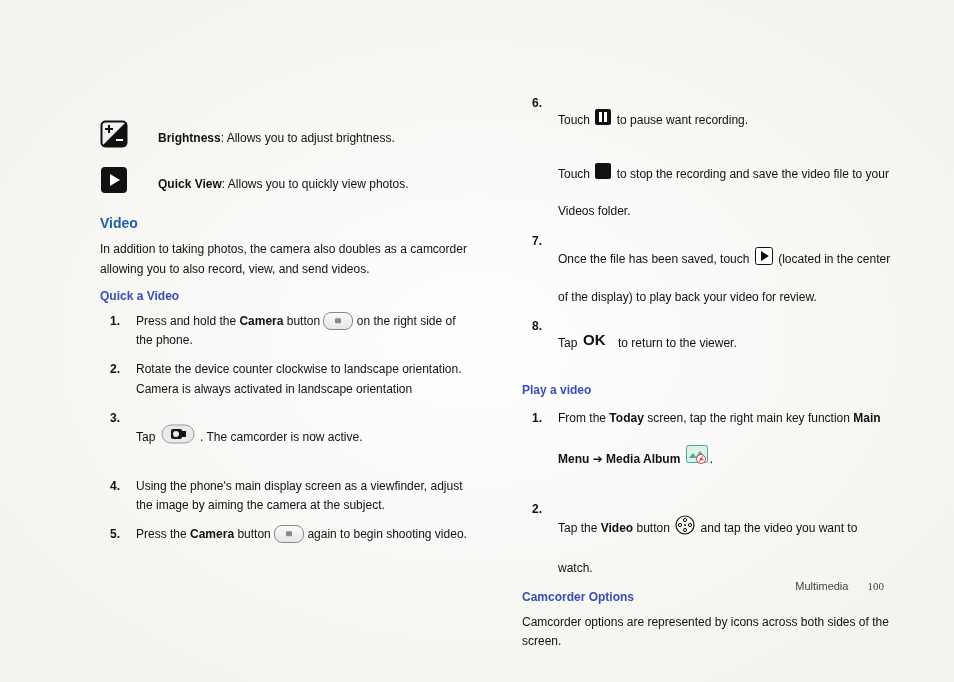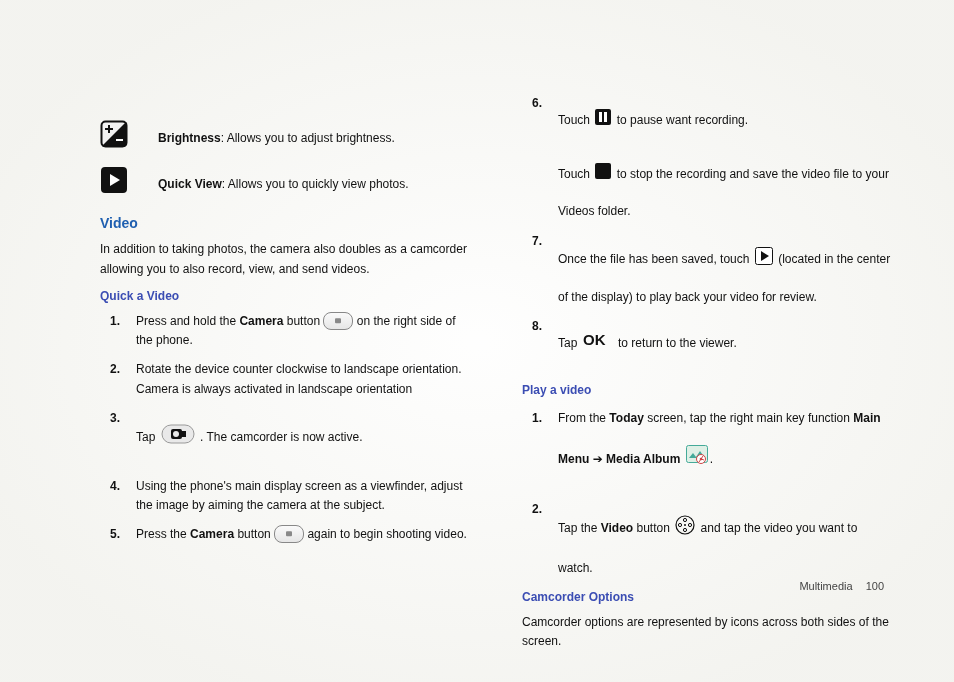--- a/index.html
+++ b/index.html
@@ -102,21 +102,21 @@
     transform: translate(-50%,-55%);
     border-radius: 1px;
   }
   .footer {
     position: absolute;
     right: 70px;
     bottom: 90px;
     font-size: 11px;
     color: #444;
   }
-  .footer .pg { margin-left: 10px; }
+  .footer .pg { margin-left: 16px; font-family: Liberation Serif, serif; }
 
   b { font-weight: bold; }
 </style>
 </head>
 <body>
 
 <div class="page">
 
   <div class="col col-left">
 

